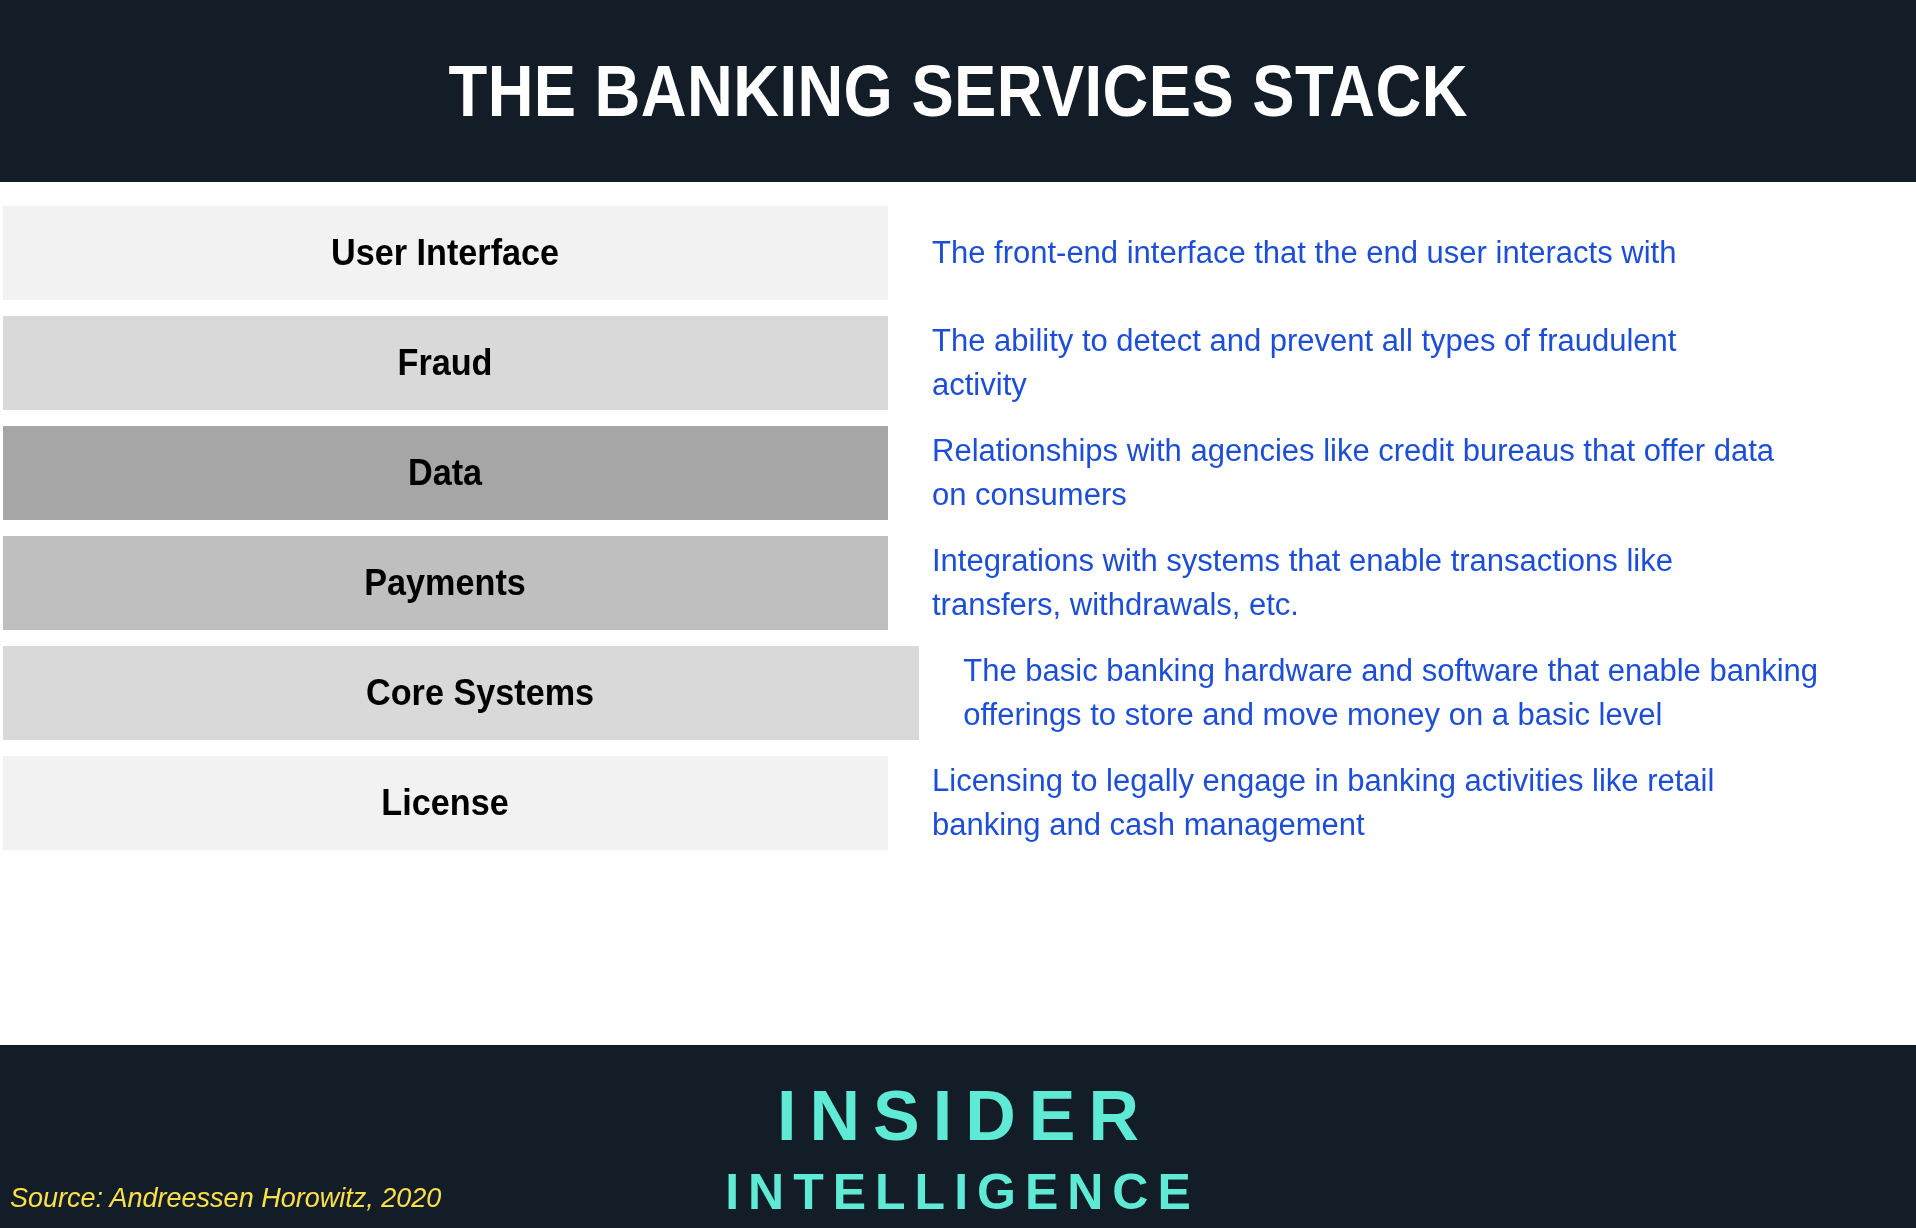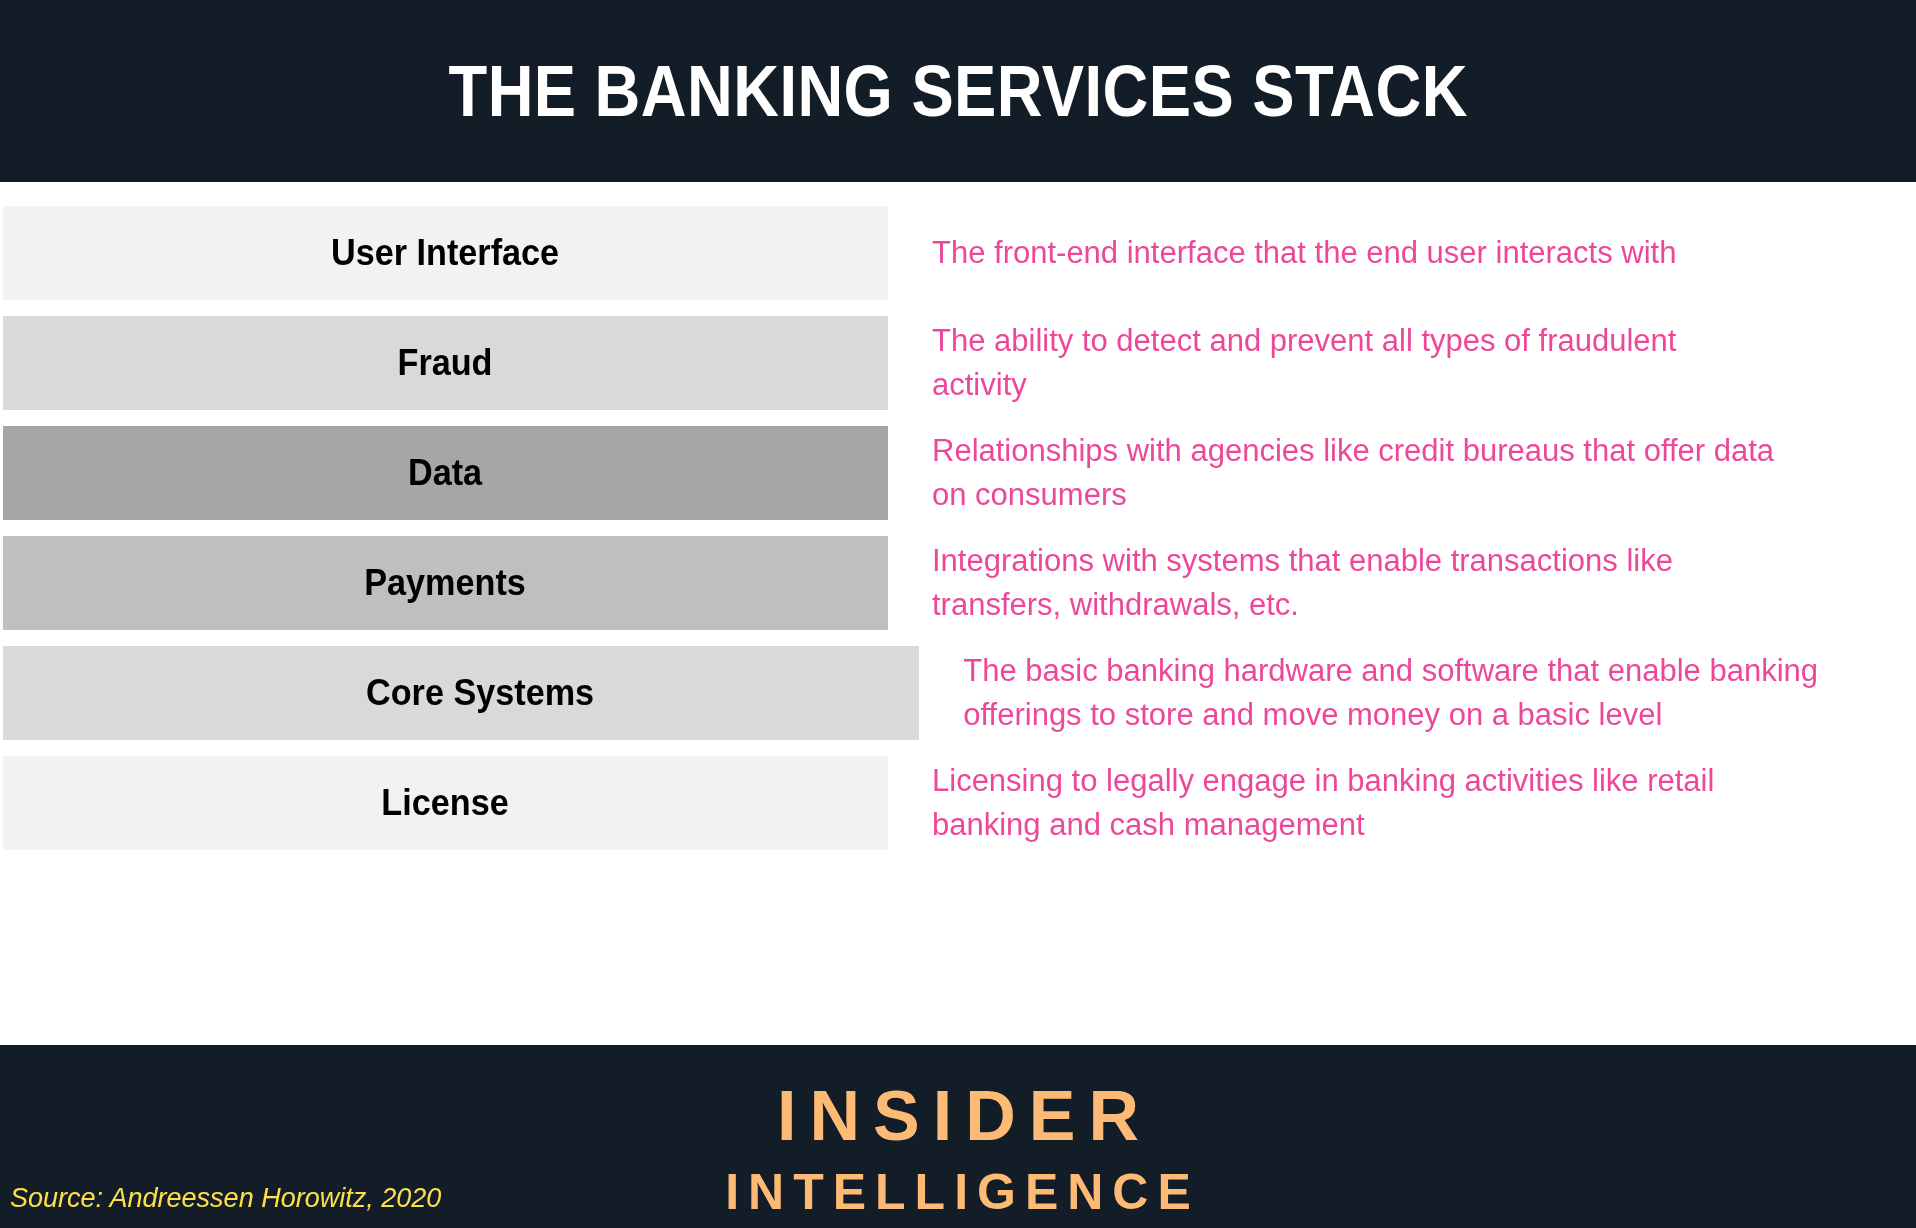--- a/index.html
+++ b/index.html
@@ -58,38 +58,38 @@
     transform: scaleX(0.95);
     white-space: nowrap;
   }
   .desc {
     margin-left: 44px;
     width: 960px;
     display: flex;
     align-items: center;
     font-size: 31px;
     line-height: 44px;
-    color: #ec4899;
+    color: #1d4ed8;
     white-space: pre-line;
   }
   
   .footer {
     position: absolute;
     left: 0;
     top: 1045px;
     width: 1916px;
     height: 183px;
   }
   .brand {
     position: absolute;
     top: 36px;
     left: 0;
     width: 100%;
     text-align: center;
-    color: #fdba74;
+    color: #5eead4;
   }
   .brand-line1 {
     font-size: 70px;
     font-weight: bold;
     letter-spacing: 13px;
     text-indent: 13px;
     line-height: 1;
   }
   .brand-line2 {
     margin-top: 16px;

